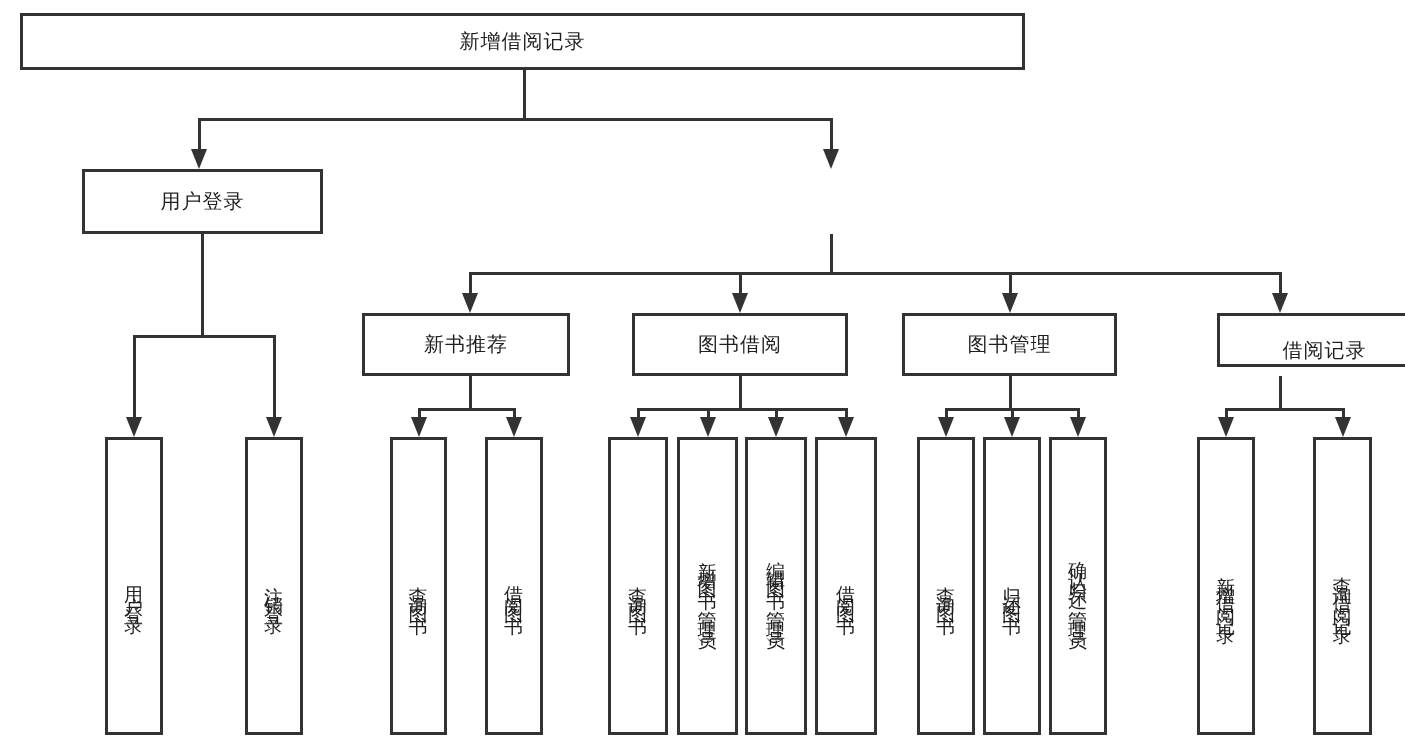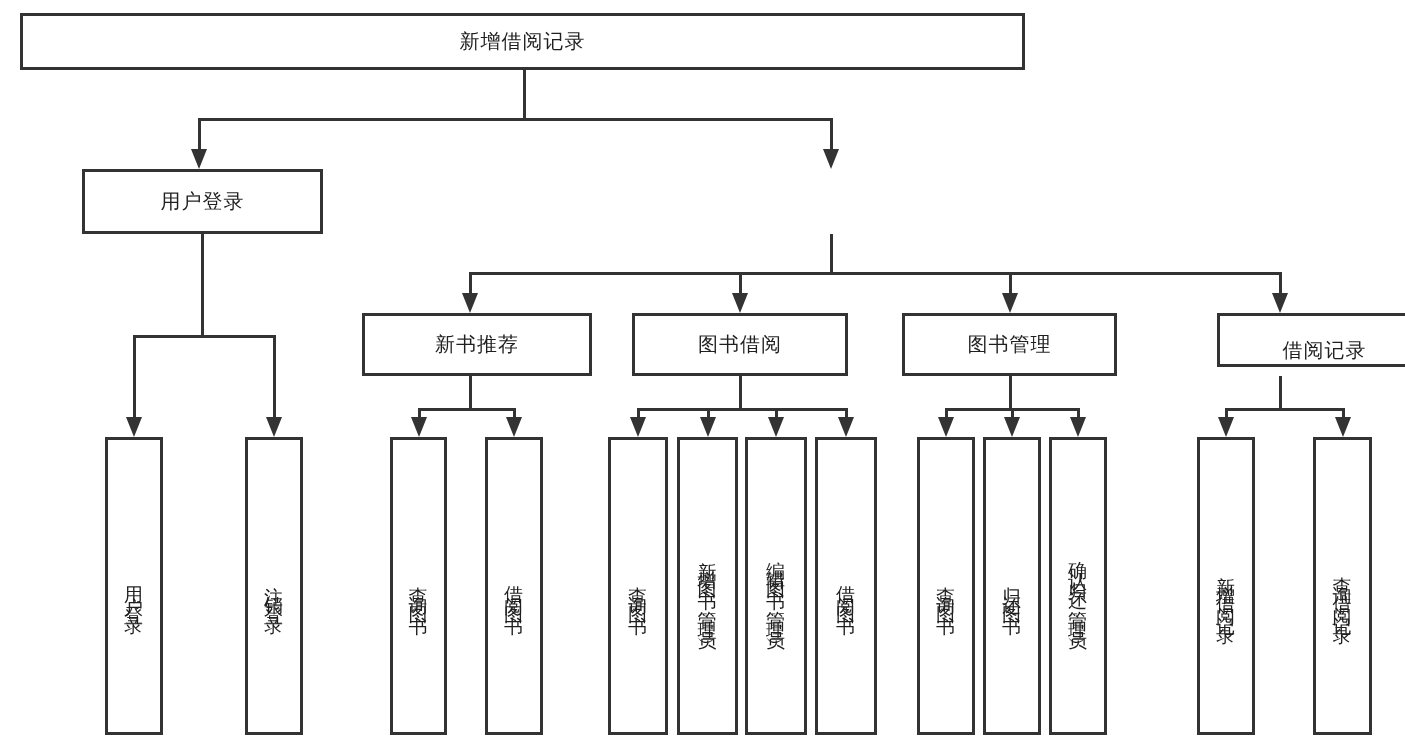--- a/index.html
+++ b/index.html
@@ -70,21 +70,21 @@
 <div id="canvas">
 
   <div class="node" style="left:20px; top:13px; width:1005px; height:57px;">
     <span>新增借阅记录</span>
   </div>
 
   <div class="node" style="left:82px; top:169px; width:241px; height:65px;">
     <span>用户登录</span>
   </div>
 
-  <div class="node" style="left:362px; top:313px; width:230px; height:63px;">
+  <div class="node" style="left:362px; top:313px; width:208px; height:63px;">
     <span>新书推荐</span>
   </div>
   <div class="node" style="left:632px; top:313px; width:216px; height:63px;">
     <span>图书借阅</span>
   </div>
   <div class="node" style="left:902px; top:313px; width:215px; height:63px;">
     <span>图书管理</span>
   </div>
   <div class="node" style="left:1217px; top:313px; width:215px; height:54px;align-items:flex-end;">
     <span>借阅记录</span>

